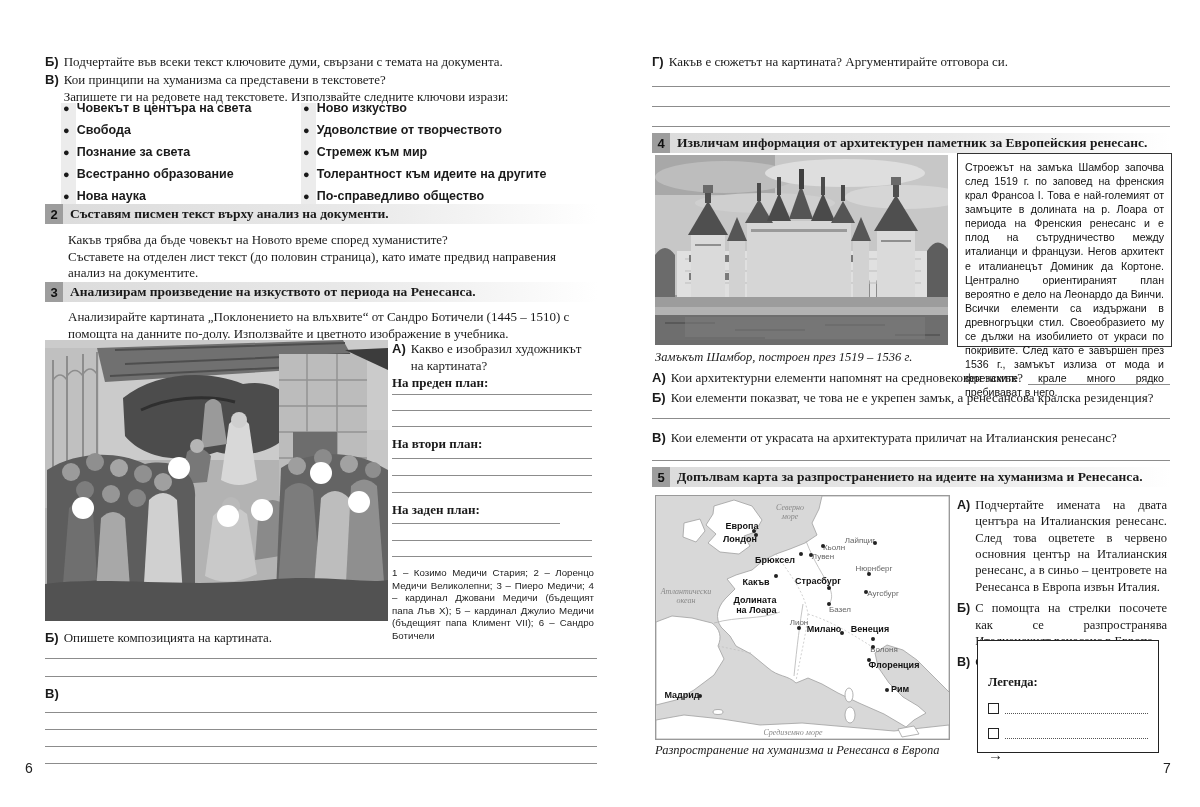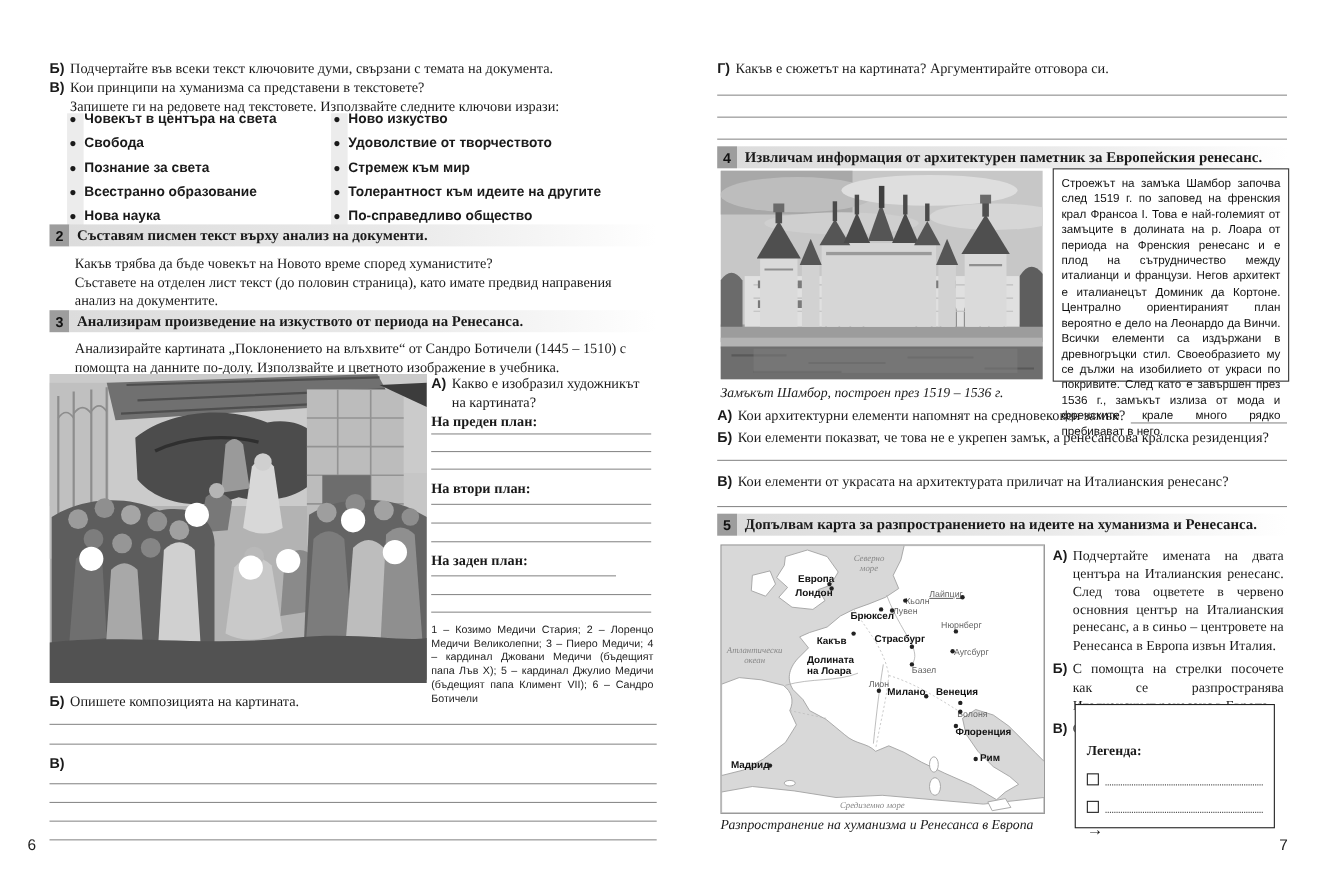--- a/index.html
+++ b/index.html
@@ -34,21 +34,21 @@
   .legdots{flex:1;border-bottom:1.5px dotted #555;height:10px;}
   .legarrow{font-size:15px;font-weight:bold;}
   .pagenum{font-family:"Liberation Sans",sans-serif;font-size:14px;color:#222;}
   
   #map{border:1px solid #9a9a9a;background:#d8d8d8;}
   .mlabel{position:absolute;transform:translate(-50%,-50%);white-space:nowrap;
           font-family:"Liberation Sans",sans-serif;font-size:9px;font-weight:bold;color:#111;}
   .mlabel.minor{font-weight:normal;font-size:8px;color:#666;}
   .mlabel.sea{font-weight:normal;font-style:italic;font-size:8px;color:#888;
               font-family:"Liberation Serif",serif;white-space:pre-line;text-align:center;}
-  .mlabel.two{white-space:pre-line;text-align:left;line-height:1.1;}
+  .mlabel.two{white-space:pre-line;text-align:right;line-height:1.1;}
   .mdot{position:absolute;width:4px;height:4px;border-radius:50%;background:#222;
         transform:translate(-50%,-50%);}
 </style>
 </head>
 <body>
 <div id="spread">
 
 <div class="abs" style="left:28px;top:46px;width:570px;height:740px;">
 
   <div class="qrow txt abs" style="left:17px;top:8px;width:552px;">
@@ -377,27 +377,27 @@
         <path d="M152,118 C150,140 144,162 140,185"></path>
         <path d="M62,150 L95,157"></path>
         <path d="M152,118 C175,125 196,138 218,152"></path>
       </g>
     </svg>
     <div id="map-labels" style="position:absolute;left:0;top:0;width:293px;height:243px;">
           <span class="mlabel" style="left: 86px; top: 30px;">Европа</span>
           <span class="mdot" style="left: 98px; top: 35px;"></span>
           <span class="mlabel" style="left: 84px; top: 43px;">Лондон</span>
           <span class="mdot" style="left: 100px; top: 39px;"></span>
-          <span class="mlabel" style="left: 137px; top: 64px;">Брюксел</span>
+          <span class="mlabel" style="left: 119px; top: 64px;">Брюксел</span>
           <span class="mdot" style="left: 145px; top: 58px;"></span>
           <span class="mlabel minor" style="left: 178px; top: 51px;">Кьолн</span>
           <span class="mdot" style="left: 167px; top: 50px;"></span>
           <span class="mlabel minor" style="left: 167px; top: 60px;">Лувен</span>
           <span class="mdot" style="left: 155px; top: 59px;"></span>
-          <span class="mlabel minor" style="left: 204px; top: 44px; text-decoration: underline;">Лайпциг</span>
+          <span class="mlabel minor" style="left: 204px; top: 44px;">Лайпциг</span>
           <span class="mdot" style="left: 219px; top: 47px;"></span>
           <span class="mlabel minor" style="left: 218px; top: 72px; text-align: right;">Нюрнберг</span>
           <span class="mdot" style="left: 213px; top: 78px;"></span>
           <span class="mlabel" style="left: 100px; top: 86px;">Какъв</span>
           <span class="mdot" style="left: 120px; top: 80px;"></span>
           <span class="mlabel" style="left: 162px; top: 85px;">Страсбург</span>
           <span class="mdot" style="left: 173px; top: 92px;"></span>
           <span class="mlabel minor" style="left: 227px; top: 97px;">Аугсбург</span>
           <span class="mdot" style="left: 210px; top: 96px;"></span>
           <span class="mlabel two" style="left: 99px; top: 110px;">Долината

